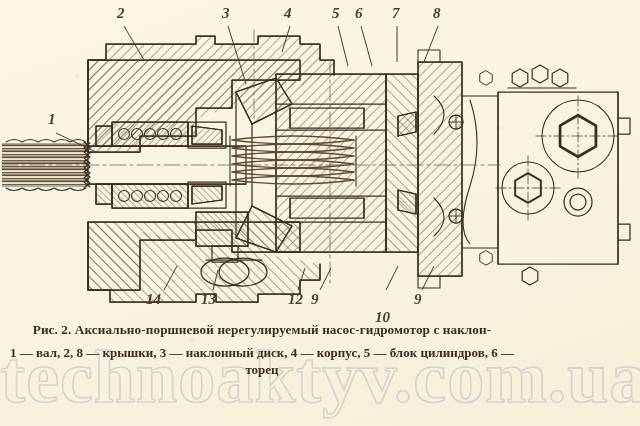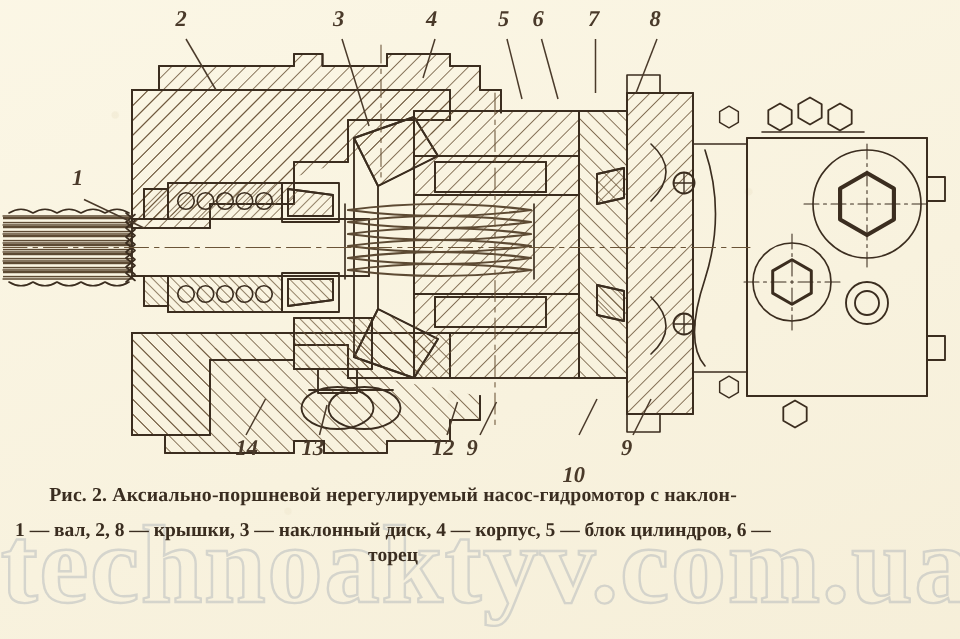--- a/index.html
+++ b/index.html
@@ -282,21 +282,21 @@
   <div class="num" style="left:284px;top:6px;">4</div>
   <div class="num" style="left:332px;top:6px;">5</div>
   <div class="num" style="left:355px;top:6px;">6</div>
   <div class="num" style="left:392px;top:6px;">7</div>
   <div class="num" style="left:433px;top:6px;">8</div>
   <div class="num" style="left:414px;top:292px;">9</div>
   <div class="num" style="left:375px;top:310px;">10</div>
   <div class="num" style="left:311px;top:292px;">9</div>
   <div class="num" style="left:288px;top:292px;">12</div>
   <div class="num" style="left:201px;top:292px;">13</div>
-  <div class="num" style="left:157px;top:292px;">14</div>
+  <div class="num" style="left:146px;top:292px;">14</div>
 
   <div class="wm">technoaktyv.com.ua</div>
 
   <div class="caption">
     <div class="cap-line">Рис. 2. Аксиально-поршневой нерегулируемый насос-гидромотор с наклон-</div>
     <div class="legend">
       <div class="leg-line">1 — вал, 2, 8 — крышки, 3 — наклонный диск, 4 — корпус, 5 — блок цилиндров, 6 — торец</div>
     </div>
   </div>
 

